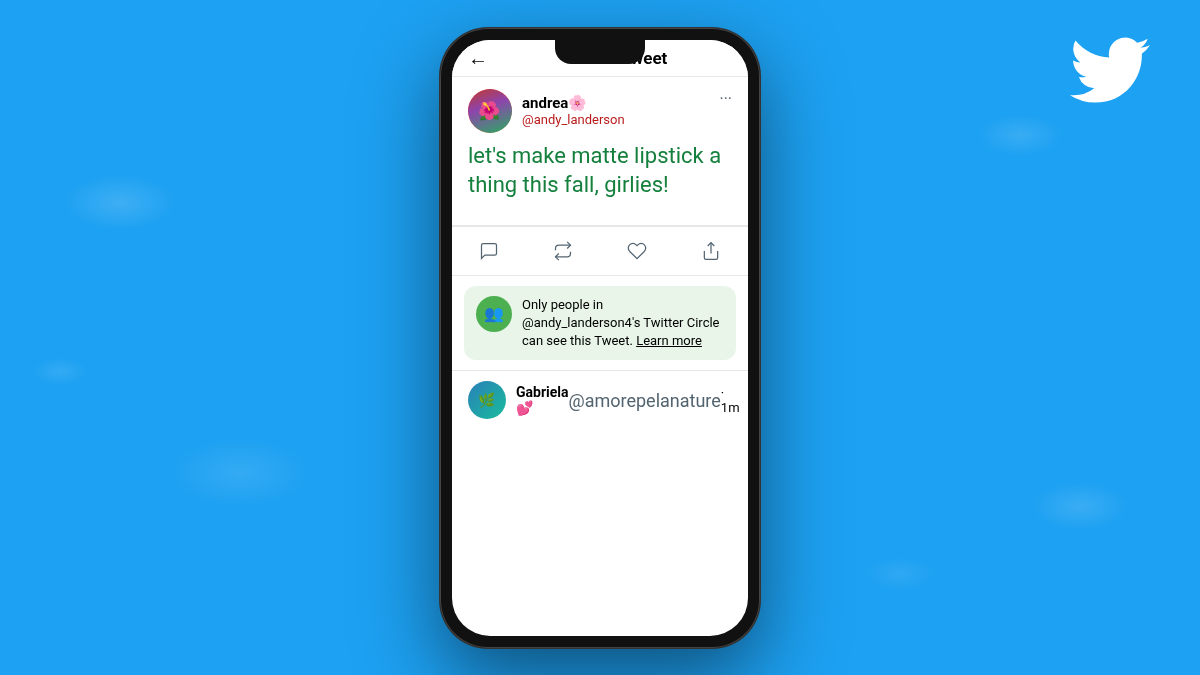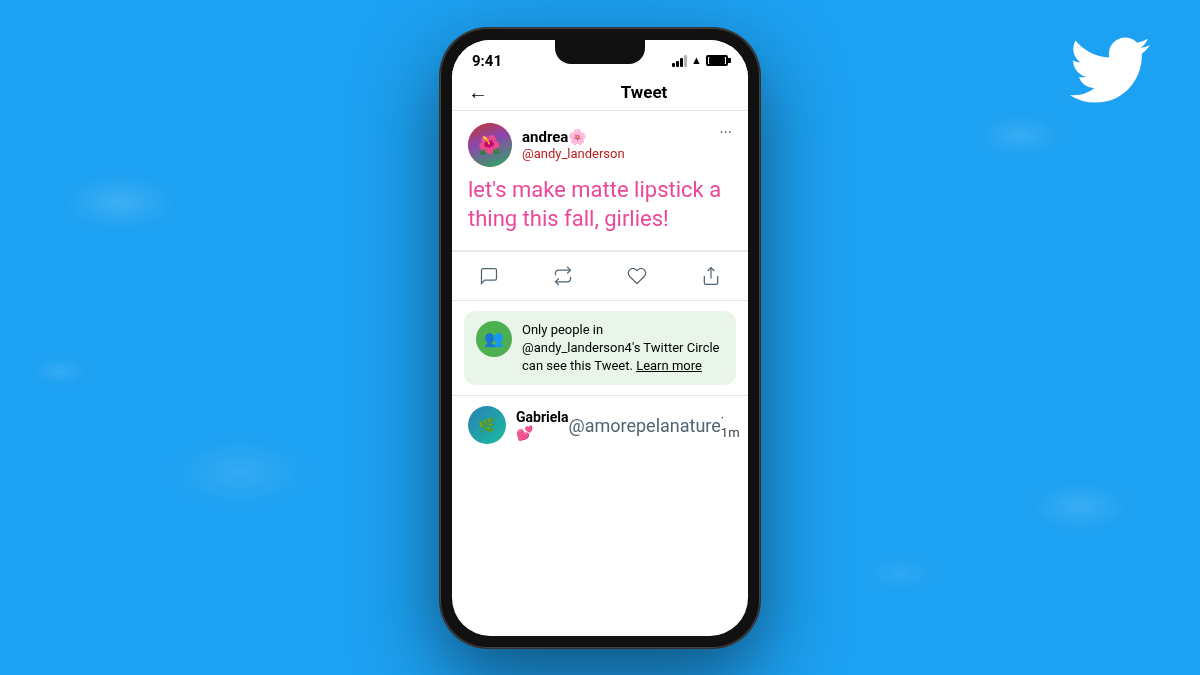--- a/index.html
+++ b/index.html
@@ -235,22 +235,22 @@
     }
     .more-icon {
       color: #536471;
       font-size: 16px;
       cursor: pointer;
     }
 
     .tweet-text {
       font-size: 22px;
       line-height: 1.35;
-      color: #ec4899;
-      margin-bottom: 4px;
+      color: #15803d;
+      margin-bottom: 13px;
       font-weight: 400;
     }
 
     .tweet-meta {
       font-size: 13px;
       color: #536471;
       margin-bottom: 12px;
     }
     .tweet-meta a {
       color: #1da1f2;
@@ -343,21 +343,21 @@
       font-size: 14px;
       font-weight: 700;
       color: #000;
     }
     .reply-username {
       font-size: 18px;
       color: #536471;
     }
     .reply-time {
       font-size: 13px;
-      color: #404040;
+      color: #000000;
     }
     .reply-more {
       color: #536471;
       font-size: 14px;
     }
   </style>
 </head>
 <body>
 
 <div class="bg"></div>
@@ -366,35 +366,20 @@
   <svg viewBox="0 0 24 24" xmlns="http://www.w3.org/2000/svg">
     <path d="M23.954 4.569a10 10 0 01-2.825.775 4.958 4.958 0 002.163-2.723c-.951.555-2.005.959-3.127 1.184a4.92 4.92 0 00-8.384 4.482C7.691 8.094 4.066 6.13 1.64 3.161a4.822 4.822 0 00-.666 2.475c0 1.71.87 3.213 2.188 4.096a4.904 4.904 0 01-2.228-.616v.061a4.923 4.923 0 003.946 4.827 4.996 4.996 0 01-2.212.085 4.937 4.937 0 004.604 3.417 9.868 9.868 0 01-6.102 2.105c-.39 0-.779-.023-1.17-.067a13.995 13.995 0 007.557 2.209c9.054 0 13.999-7.496 13.999-13.986 0-.209 0-.42-.015-.63a9.936 9.936 0 002.46-2.548l-.047-.02z"></path>
   </svg>
 </div>
 
 <div class="phone-wrapper">
   <div class="phone-shell">
     <div class="phone-notch"></div>
     <div class="phone-screen">
 
-      <div class="status-bar">
-        <span class="status-time">9:41</span>
-        <div class="status-icons">
-          <div class="signal-bars">
-            <span></span>
-              <span></span>
-              <span></span>
-              <span></span>
-          </div>
-          <span class="wifi-icon">▲</span>
-          <div class="battery-icon">
-            <div class="battery-fill"></div>
-          </div>
-        </div>
-      </div>
 
       <div class="nav-bar" style="position:relative;">
         <span class="nav-back">←</span>
         <span class="nav-title">Tweet</span>
       </div>
 
       <div class="tweet-area">
 
         <div class="tweet-header">
           <div class="tweet-user">

